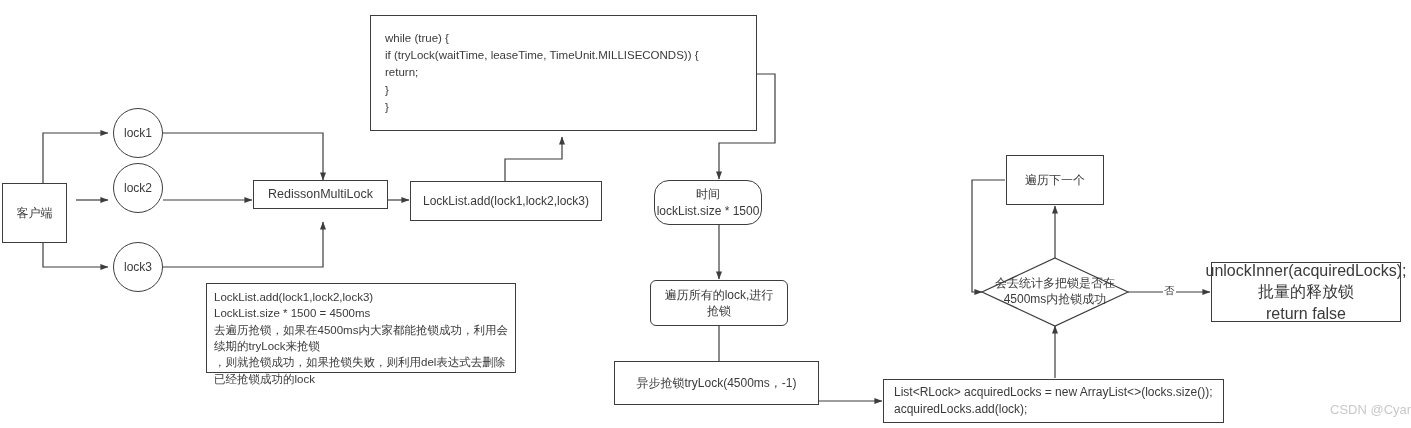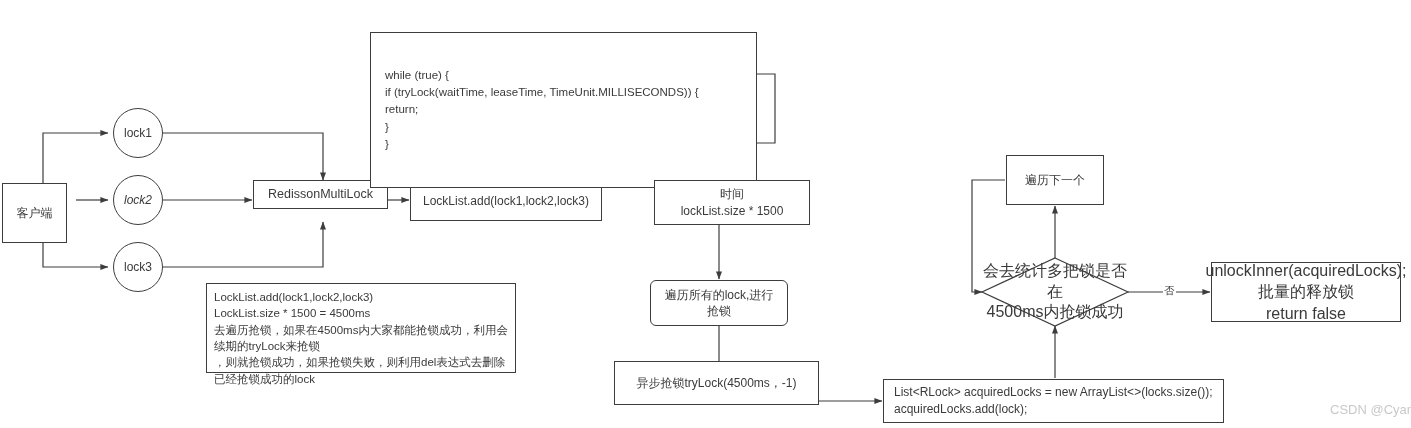--- a/index.html
+++ b/index.html
@@ -71,21 +71,21 @@
     position: absolute;
     left: 0;
     top: 0;
     width: 100%;
     height: 100%;
     display: flex;
     align-items: center;
     justify-content: center;
     text-align: center;
     white-space: pre-line;
-    font-size: 16px;
+    font-size: 12px;
     color: #3a3a3a;
     line-height: 1.3;
   }
   .edge-label {
     position: absolute;
     background: #ffffff;
     font-size: 10.5px;
     color: #3a3a3a;
     padding: 0 1px;
     z-index: 3;
@@ -143,40 +143,40 @@
       <path d="M 1005,180 L 972,180 L 972,292 L 982,292" marker-end="url(#arrow)"></path>
 
       <path d="M 1128,292 L 1210,292" marker-end="url(#arrow)"></path>
     </g>
   </svg>
 
   <div class="node" style="left:2px; top:183px; width:65px; height:60px; font-size:12px;">客户端</div>
 
   <div class="node circle" style="left:113px; top:108px; width:50px; height:50px; font-size:12px;">lock1</div>
 
-  <div class="node circle" style="left:113px; top:175px; width:50px; height:50px; font-size:12px;font-style:italic;">lock2</div>
+  <div class="node circle" style="left:113px; top:163px; width:50px; height:50px; font-size:12px;">lock2</div>
 
   <div class="node circle" style="left:113px; top:242px; width:50px; height:50px; font-size:12px;">lock3</div>
 
   <div class="node" style="left:253px; top:180px; width:135px; height:29px; font-size:12.5px;">RedissonMultiLock</div>
 
   <div class="node" style="left:410px; top:181px; width:192px; height:40px; font-size:12px;">LockList.add(lock1,lock2,lock3)</div>
 
-  <div class="node codebox" style="left:370px; top:32px; width:387px; height:156px;">    while (true) {
+  <div class="node codebox" style="left:370px; top:15px; width:387px; height:116px;">    while (true) {
     if (tryLock(waitTime, leaseTime, TimeUnit.MILLISECONDS)) {
             return;
         }
   }</div>
 
   <div class="node notebox" style="left:206px; top:283px; width:310px; height:90px;">LockList.add(lock1,lock2,lock3)
 LockList.size * 1500 = 4500ms
 去遍历抢锁，如果在4500ms内大家都能抢锁成功，利用会续期的tryLock来抢锁
 ，则就抢锁成功，如果抢锁失败，则利用del表达式去删除已经抢锁成功的lock</div>
 
-  <div class="node" style="left:654px; top:180px; width:156px; height:45px; font-size:12px;">时间
+  <div class="node" style="left:654px; top:180px; width:108px; height:45px; font-size:12px;border-radius:15px;">时间
 lockList.size * 1500</div>
 
   <div class="node" style="left:650px; top:280px; width:138px; height:46px; font-size:12px;border-radius:6px;">遍历所有的lock,进行
 抢锁</div>
 
   <div class="node" style="left:614px; top:361px; width:205px; height:44px; font-size:12px;">异步抢锁tryLock(4500ms，-1)</div>
 
   <div class="node" style="left:883px; top:379px; width:341px; height:44px; font-size:12px; text-align:left; justify-content:flex-start; padding:14px 10px; line-height:1.45;">List&lt;RLock&gt; acquiredLocks = new ArrayList&lt;&gt;(locks.size());
   acquiredLocks.add(lock);</div>
 

